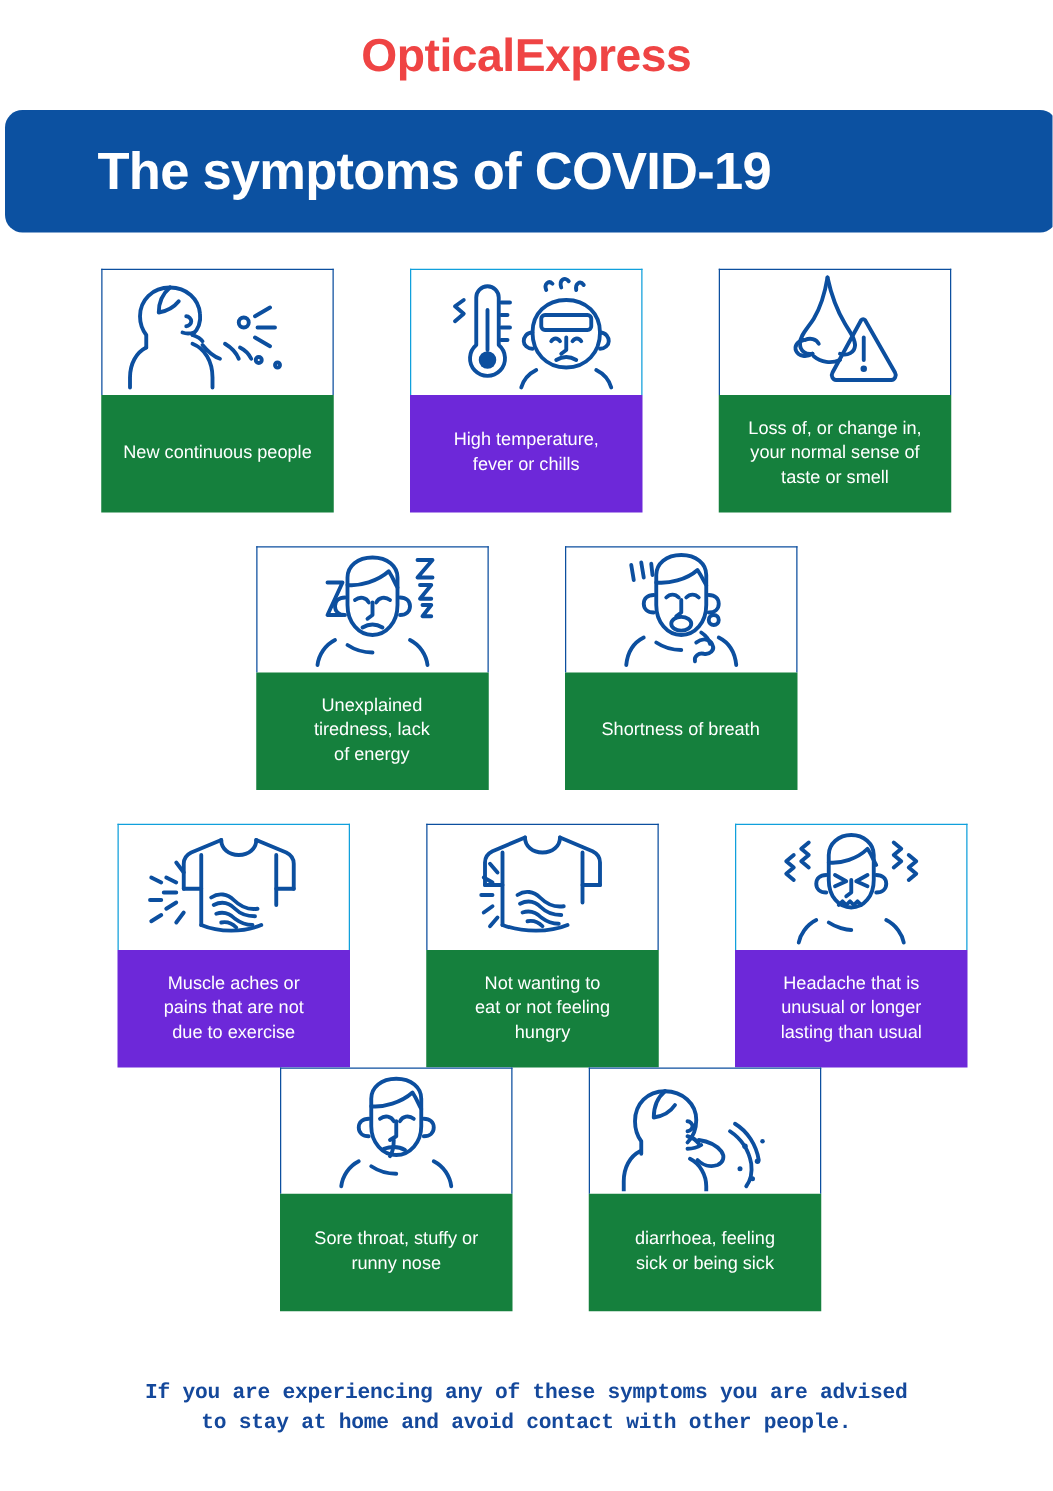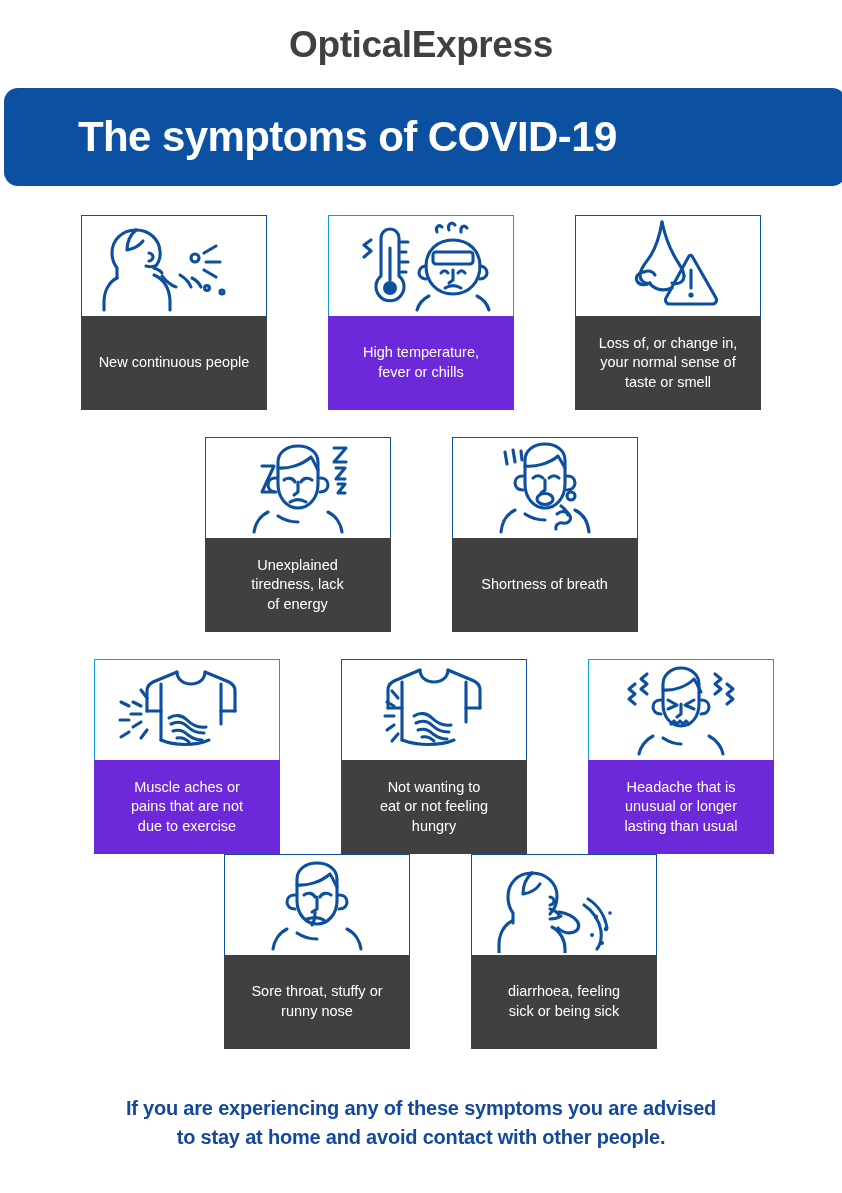--- a/index.html
+++ b/index.html
@@ -12,21 +12,21 @@
     overflow:hidden;position:relative;
   }
   .page{width:842px;height:1193px;position:relative;}
 
   
   .brand-bar{
     height:88px;display:flex;align-items:center;justify-content:center;
     background:#ffffff;
   }
   .brand{
-    font-size:37px;font-weight:bold;color:#404040;
+    font-size:37px;font-weight:bold;color:#ef4444;
     letter-spacing:-0.4px;line-height:1;
   }
 
   
   .title-band{
     position:absolute;left:4px;top:88px;width:842px;height:98px;
     background:#0C51A1;display:flex;align-items:center;border-radius:14px;
   }
   .title-band h1{
     margin:0;padding:0 0 0 74px;
@@ -61,31 +61,31 @@
 
   .card .caption{
     height:94px;
     box-sizing:border-box;
     display:flex;align-items:center;justify-content:center;
     text-align:center;
     color:#ffffff;
     font-size:14.5px;line-height:1.35;
     padding:4px 10px;
   }
-  .card.dark  .caption{background:#404040;}
+  .card.dark  .caption{background:#15803d;}
   .card.light .caption{background:#6d28d9;}
 
   
   .footer{
     position:absolute;left:0;bottom:42px;width:842px;
     text-align:center;
   }
   .footer p{
-    margin:0;color:#14489B;font-size:20px;font-weight:bold;
-    line-height:1.42;letter-spacing:-0.2px;
+    margin:0;color:#14489B;font-size:17px;font-weight:bold;
+    line-height:1.42;letter-spacing:-0.2px;font-family:Liberation Mono, monospace;
   }
   .watermark{
     position:absolute;left:0;bottom:12px;width:842px;
     text-align:center;color:#e9eaf2;font-size:8px;letter-spacing:1px;
     user-select:none;
   }
 </style>
 </head>
 <body>
 

